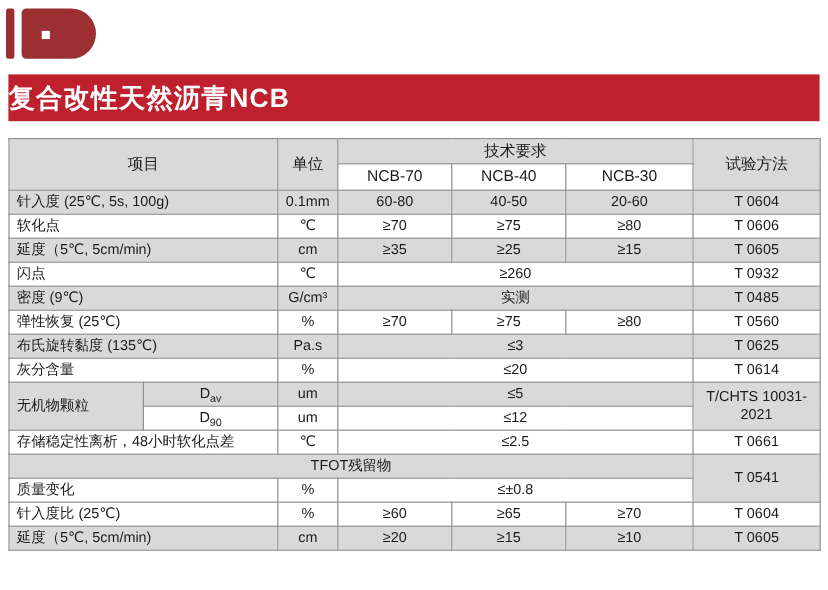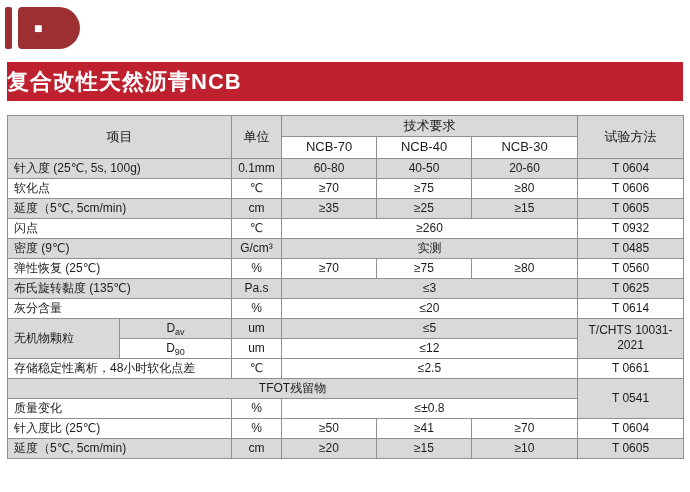--- a/index.html
+++ b/index.html
@@ -174,22 +174,22 @@
 
     <tr>
       <td class="l" colspan="2">质量变化</td>
       <td>%</td>
       <td colspan="3">≤±0.8</td>
     </tr>
 
     <tr>
       <td class="l" colspan="2">针入度比 (25℃)</td>
       <td>%</td>
-      <td>≥50</td>
-      <td>≥41</td>
+      <td>≥60</td>
+      <td>≥65</td>
       <td>≥70</td>
       <td>T 0604</td>
     </tr>
 
     <tr>
       <td class="l g" colspan="2">延度（5℃, 5cm/min)</td>
       <td class="g">cm</td>
       <td class="g">≥20</td>
       <td class="g">≥15</td>
       <td class="g">≥10</td>

